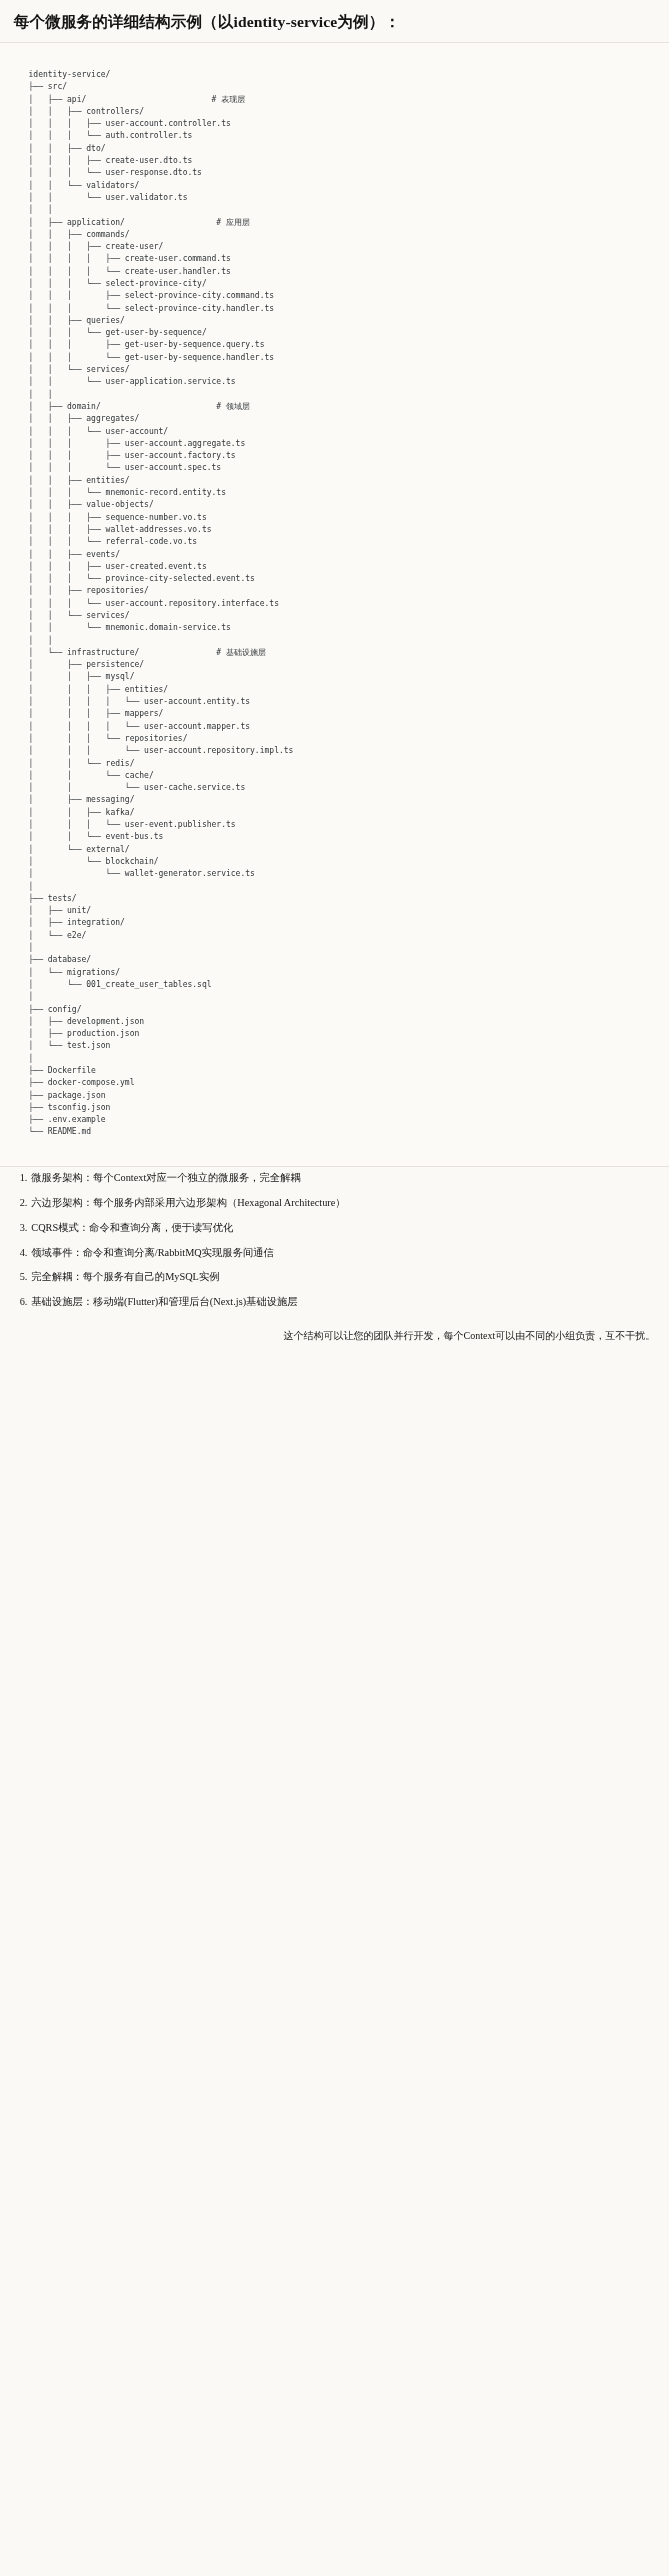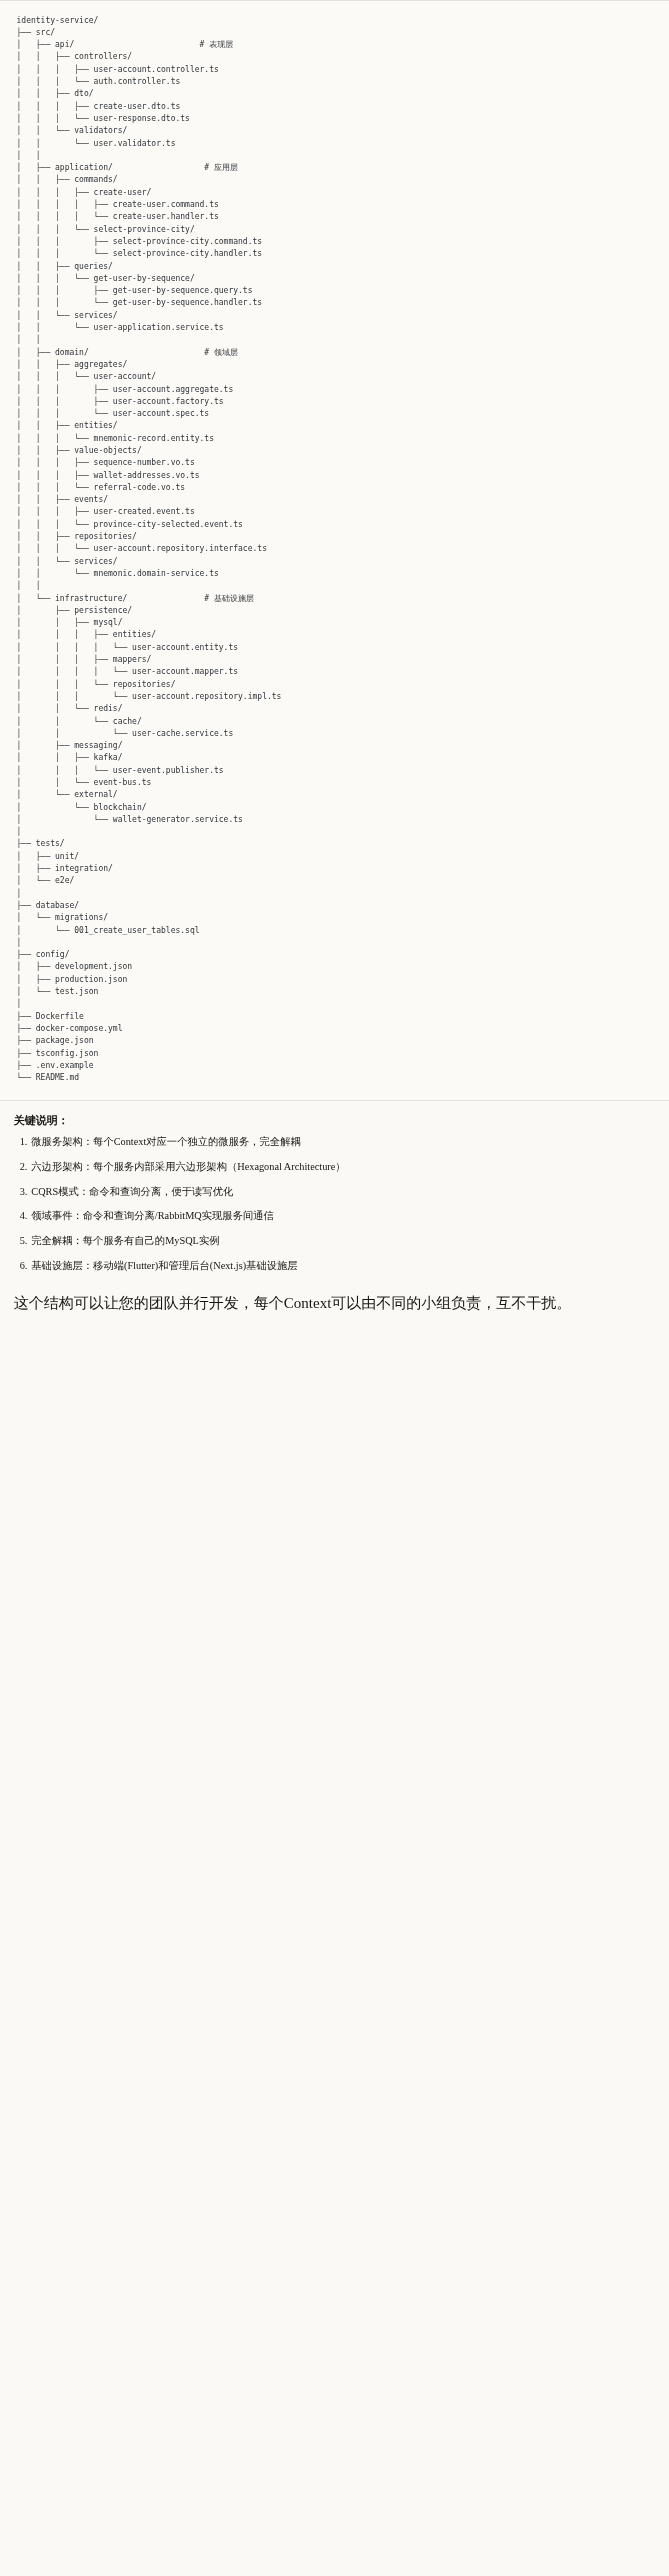--- a/index.html
+++ b/index.html
@@ -36,21 +36,21 @@
     width: 100%;
     margin: 0;
   }
   
   .code-block {
     background: #fbfaf7;
     padding: 10px 12.5px 11.3px 12.5px;
     margin: 0;
   }
   pre.tree {
-    margin: 4px;
+    margin: 16px;
     padding: 0;
     font-family: "DejaVu Sans Mono", "Liberation Mono", monospace;
     font-size: 8px;
     line-height: 12.3px;
     color: #2f3337;
     white-space: pre;
     tab-size: 4;
   }
   .tree-line {
     display: block;
@@ -79,42 +79,43 @@
   }
   ol.keypoints li {
     margin: 0 0 8.8px 0;
     padding-left: 1.3px;
   }
   ol.keypoints li b {
     font-weight: normal;
   }
   p.closing {
     font-family: "Liberation Serif", serif;
-    font-size: 15px;
+    font-size: 10px;
     line-height: 1.6;
     color: #141413;
     margin: 0;
     padding: 5px 13.8px 16.3px 13.8px;
+    text-align: right;
   }
 </style>
 </head>
 <body>
 
 <div class="page">
 
+  <h1 class="doc-heading">每个微服务的详细结构示例（以identity-service为例）：</h1>
 
   <div class="rule"></div>
 
   <div class="code-block">
     <pre class="tree"><span class="tree-line">identity-service/</span><span class="tree-line">├── src/</span><span class="tree-line">│   ├── api/                          <span class="cmt"># 表现层</span></span><span class="tree-line">│   │   ├── controllers/</span><span class="tree-line">│   │   │   ├── user-account.controller.ts</span><span class="tree-line">│   │   │   └── auth.controller.ts</span><span class="tree-line">│   │   ├── dto/</span><span class="tree-line">│   │   │   ├── create-user.dto.ts</span><span class="tree-line">│   │   │   └── user-response.dto.ts</span><span class="tree-line">│   │   └── validators/</span><span class="tree-line">│   │       └── user.validator.ts</span><span class="tree-line">│   │</span><span class="tree-line">│   ├── application/                   <span class="cmt"># 应用层</span></span><span class="tree-line">│   │   ├── commands/</span><span class="tree-line">│   │   │   ├── create-user/</span><span class="tree-line">│   │   │   │   ├── create-user.command.ts</span><span class="tree-line">│   │   │   │   └── create-user.handler.ts</span><span class="tree-line">│   │   │   └── select-province-city/</span><span class="tree-line">│   │   │       ├── select-province-city.command.ts</span><span class="tree-line">│   │   │       └── select-province-city.handler.ts</span><span class="tree-line">│   │   ├── queries/</span><span class="tree-line">│   │   │   └── get-user-by-sequence/</span><span class="tree-line">│   │   │       ├── get-user-by-sequence.query.ts</span><span class="tree-line">│   │   │       └── get-user-by-sequence.handler.ts</span><span class="tree-line">│   │   └── services/</span><span class="tree-line">│   │       └── user-application.service.ts</span><span class="tree-line">│   │</span><span class="tree-line">│   ├── domain/                        <span class="cmt"># 领域层</span></span><span class="tree-line">│   │   ├── aggregates/</span><span class="tree-line">│   │   │   └── user-account/</span><span class="tree-line">│   │   │       ├── user-account.aggregate.ts</span><span class="tree-line">│   │   │       ├── user-account.factory.ts</span><span class="tree-line">│   │   │       └── user-account.spec.ts</span><span class="tree-line">│   │   ├── entities/</span><span class="tree-line">│   │   │   └── mnemonic-record.entity.ts</span><span class="tree-line">│   │   ├── value-objects/</span><span class="tree-line">│   │   │   ├── sequence-number.vo.ts</span><span class="tree-line">│   │   │   ├── wallet-addresses.vo.ts</span><span class="tree-line">│   │   │   └── referral-code.vo.ts</span><span class="tree-line">│   │   ├── events/</span><span class="tree-line">│   │   │   ├── user-created.event.ts</span><span class="tree-line">│   │   │   └── province-city-selected.event.ts</span><span class="tree-line">│   │   ├── repositories/</span><span class="tree-line">│   │   │   └── user-account.repository.interface.ts</span><span class="tree-line">│   │   └── services/</span><span class="tree-line">│   │       └── mnemonic.domain-service.ts</span><span class="tree-line">│   │</span><span class="tree-line">│   └── infrastructure/                <span class="cmt"># 基础设施层</span></span><span class="tree-line">│       ├── persistence/</span><span class="tree-line">│       │   ├── mysql/</span><span class="tree-line">│       │   │   ├── entities/</span><span class="tree-line">│       │   │   │   └── user-account.entity.ts</span><span class="tree-line">│       │   │   ├── mappers/</span><span class="tree-line">│       │   │   │   └── user-account.mapper.ts</span><span class="tree-line">│       │   │   └── repositories/</span><span class="tree-line">│       │   │       └── user-account.repository.impl.ts</span><span class="tree-line">│       │   └── redis/</span><span class="tree-line">│       │       └── cache/</span><span class="tree-line">│       │           └── user-cache.service.ts</span><span class="tree-line">│       ├── messaging/</span><span class="tree-line">│       │   ├── kafka/</span><span class="tree-line">│       │   │   └── user-event.publisher.ts</span><span class="tree-line">│       │   └── event-bus.ts</span><span class="tree-line">│       └── external/</span><span class="tree-line">│           └── blockchain/</span><span class="tree-line">│               └── wallet-generator.service.ts</span><span class="tree-line">│</span><span class="tree-line">├── tests/</span><span class="tree-line">│   ├── unit/</span><span class="tree-line">│   ├── integration/</span><span class="tree-line">│   └── e2e/</span><span class="tree-line">│</span><span class="tree-line">├── database/</span><span class="tree-line">│   └── migrations/</span><span class="tree-line">│       └── 001_create_user_tables.sql</span><span class="tree-line">│</span><span class="tree-line">├── config/</span><span class="tree-line">│   ├── development.json</span><span class="tree-line">│   ├── production.json</span><span class="tree-line">│   └── test.json</span><span class="tree-line">│</span><span class="tree-line">├── Dockerfile</span><span class="tree-line">├── docker-compose.yml</span><span class="tree-line">├── package.json</span><span class="tree-line">├── tsconfig.json</span><span class="tree-line">├── .env.example</span><span class="tree-line">└── README.md</span></pre>
   </div>
 
   <div class="rule"></div>
 
-  <h2 class="section-title">关键说明：</h2>
 
   <ol class="keypoints">
       <li><b>微服务架构</b><span>：</span><span>每个Context对应一个独立的微服务，完全解耦</span></li>
       <li><b>六边形架构</b><span>：</span><span>每个服务内部采用六边形架构（Hexagonal Architecture）</span></li>
       <li><b>CQRS模式</b><span>：</span><span>命令和查询分离，便于读写优化</span></li>
       <li><b>领域事件</b><span>：</span><span>命令和查询分离/RabbitMQ实现服务间通信</span></li>
       <li><b>完全解耦</b><span>：</span><span>每个服务有自己的MySQL实例</span></li>
       <li><b>基础设施层</b><span>：</span><span>移动端(Flutter)和管理后台(Next.js)基础设施层</span></li>
     </ol>
 

